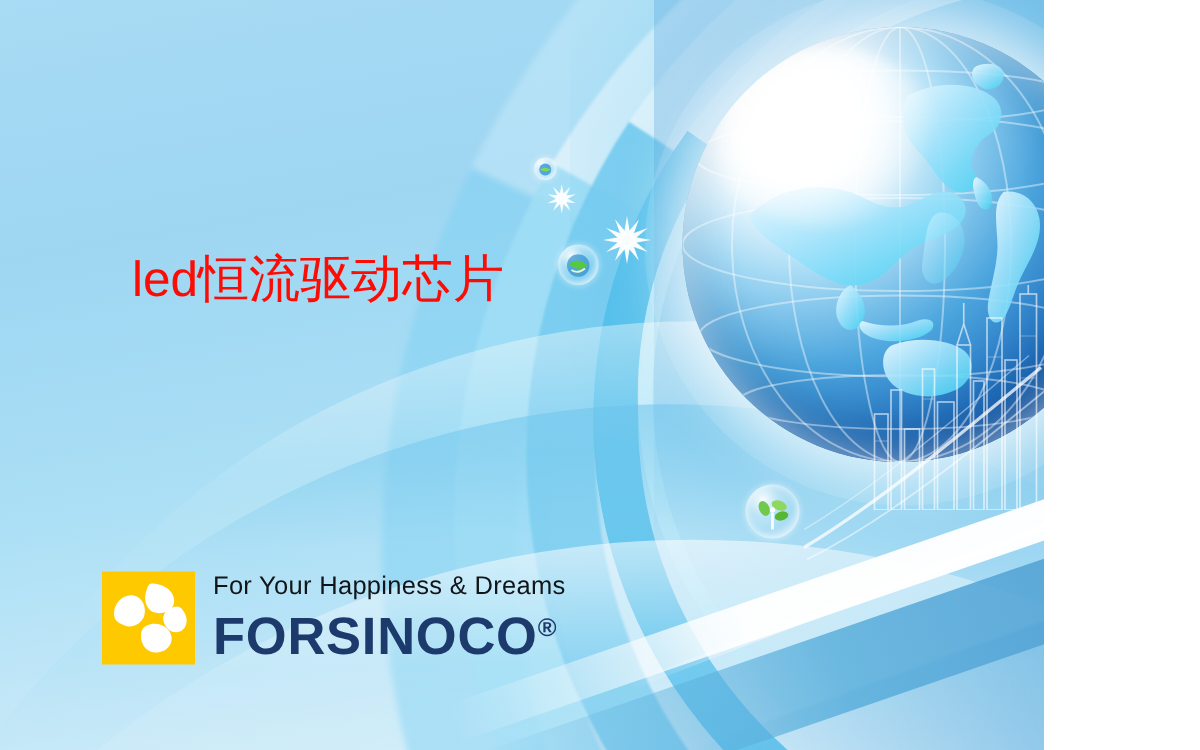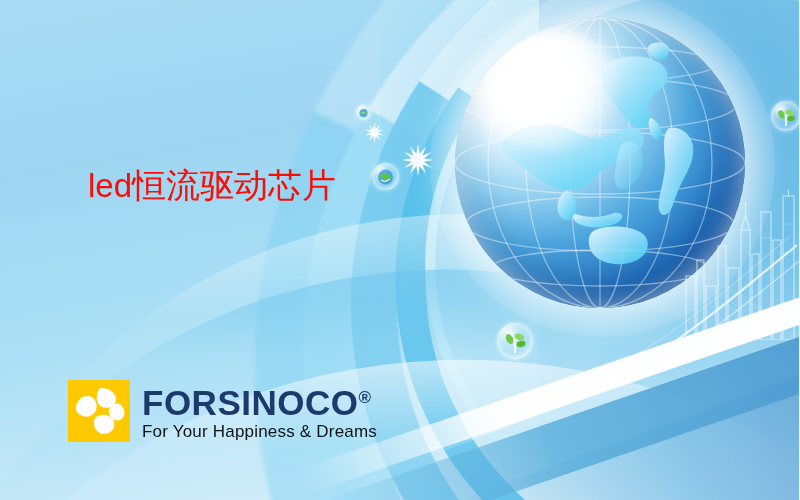--- a/index.html
+++ b/index.html
@@ -3,21 +3,21 @@
 <meta charset="utf-8">
 <title>FORSINOCO LED Banner</title>
 <style>
   html, body {
     margin: 0;
     padding: 0;
     background: #ffffff;
   }
   #banner {
     position: relative;
-    width: 799px;
+    width: 696px;
     height: 500px;
     overflow: hidden;
     font-family: "Liberation Sans", sans-serif;
     background: linear-gradient(170deg, #a8dbf4 0%, #9ed6f2 28%, #aadff5 55%, #c5e8f8 78%, #ddf1fb 100%);
   }
 
   
   .layer { position: absolute; pointer-events: none; }
 
   
@@ -489,18 +489,18 @@
       <svg width="62" height="62" viewBox="0 0 62 62" aria-hidden="true">
         <g fill="#ffffff">
           <path d="M33 8 C42 8 49 14 48 21 C47 27 39 29 34 27 C30 25 28 20 29 15 C30 11 31 8 33 8 Z"></path>
           <path d="M54 26 C58 31 57 38 52 40 C47 42 42 38 41 33 C40 29 43 25 47 24 C50 23 52 23 54 26 Z"></path>
           <path d="M8 28 C8 21 14 15 21 16 C27 17 30 24 28 30 C26 35 20 38 15 36 C10 34 8 32 8 28 Z"></path>
           <path d="M30 36 C36 33 44 36 46 42 C48 48 43 54 36 54 C30 54 26 49 26 43 C26 40 27 37 30 36 Z"></path>
         </g>
       </svg>
     </div>
     <div id="logo-text">
+      <div id="logo-tagline">For Your Happiness &amp; Dreams</div>
       <div id="logo-wordmark"><span>FORSINOCO</span><span class="reg">®</span></div>
-      <div id="logo-tagline">For Your Happiness &amp; Dreams</div>
     </div>
   </div>
 
 </div>
 
 </body></html>

